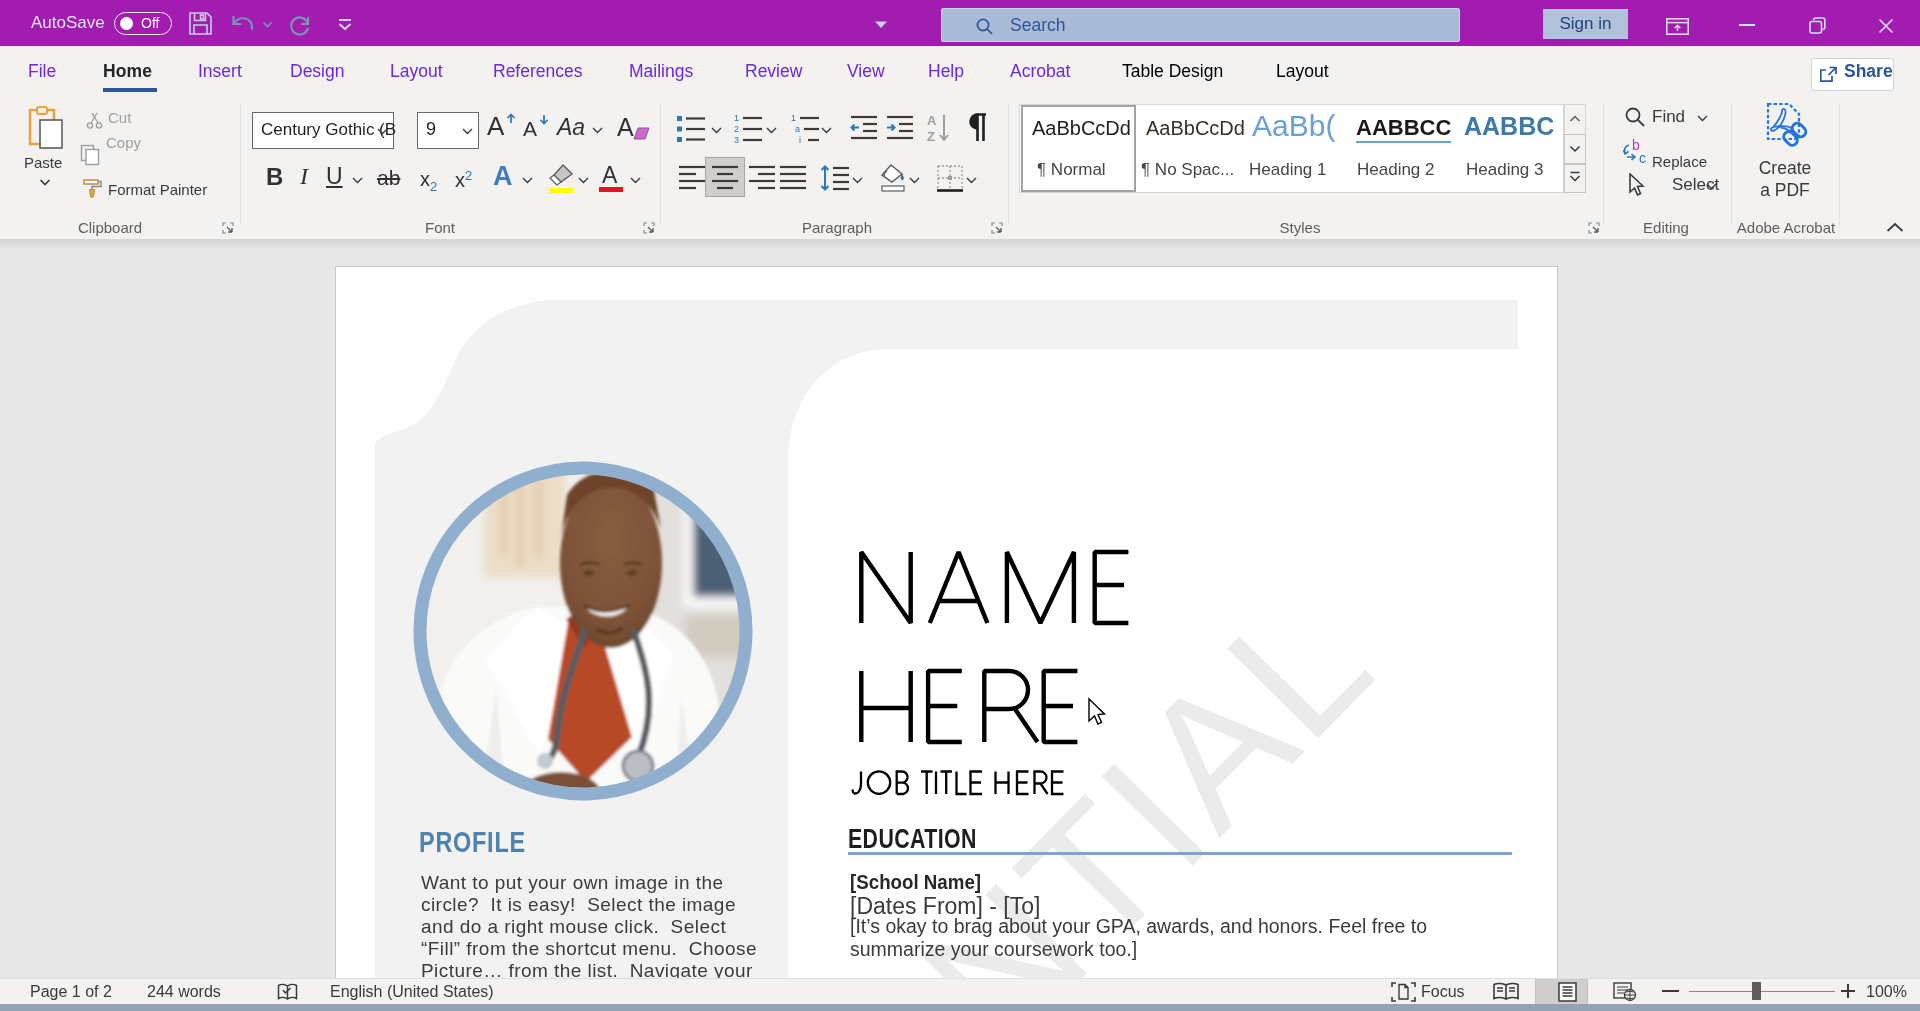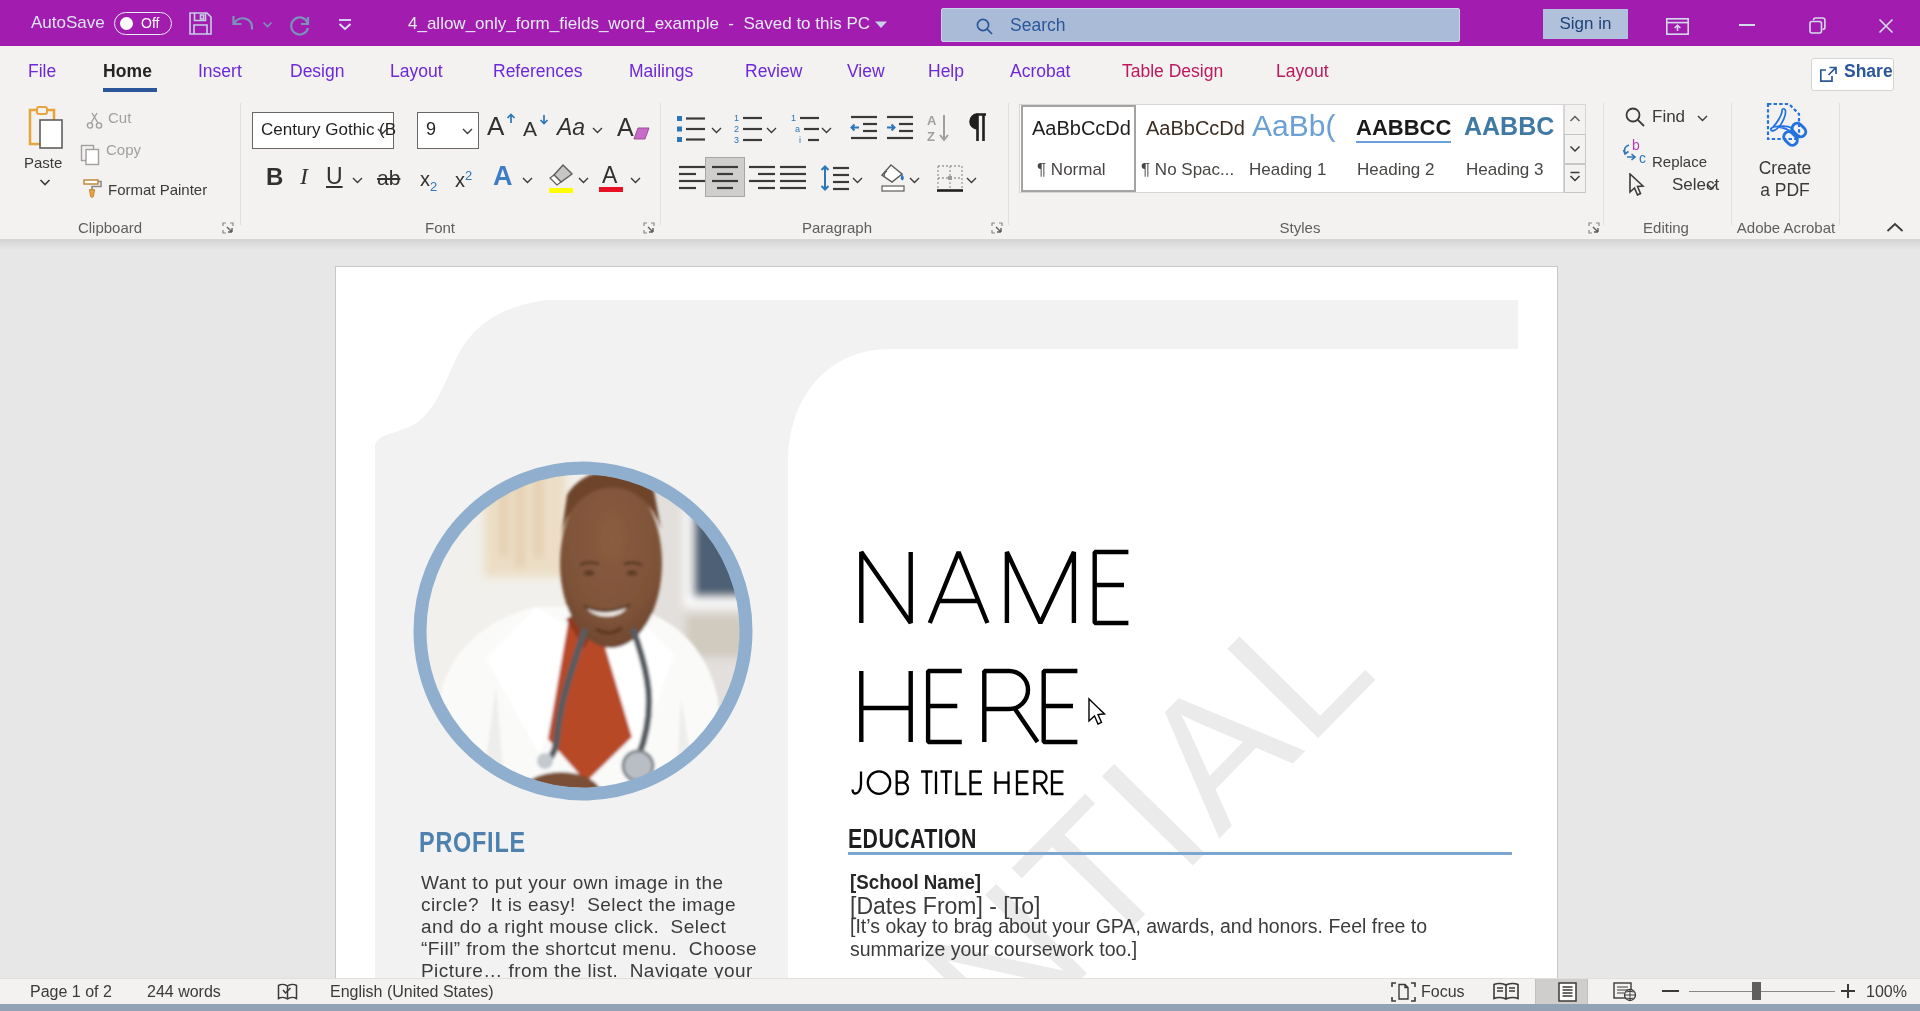--- a/index.html
+++ b/index.html
@@ -7,21 +7,21 @@
 body { position:relative; background:#e7e7e7; }
 .abs { position:absolute; }
 
 
 #titlebar { position:absolute; left:0; top:0; width:1920px; height:55px; background:#a21caf; color:#d8e1f0; }
 #titlebar .txt { position:absolute; font-size:17px; white-space:nowrap; }
 
 
 #tabrow { position:absolute; left:0; top:46px; width:1920px; height:51px; background:#f3f2f1; }
 .tab { position:absolute; top:0; height:51px; line-height:51px; font-size:17.5px; color:#6d28d9; white-space:nowrap; }
-.tab.blue { color:#be185d; }
+.tab.blue { color:#000000; }
 
 
 #ribbon { position:absolute; left:0; top:97px; width:1920px; height:143px; background:#f3f2f1; border-bottom:1px solid #d8d6d4; }
 .vsep { position:absolute; top:6px; height:122px; width:1px; background:#e1dfdd; }
 .glabel { position:absolute; top:122px; font-size:15px; color:#605e5c; white-space:nowrap; transform:translateX(-50%); }
 .launcher { position:absolute; width:14px; height:14px; }
 .smalllabel { font-size:15px; color:#3b3a39; white-space:nowrap; }
 .graylabel { font-size:15px; color:#a19f9d; white-space:nowrap; }
 
 
@@ -65,21 +65,20 @@
 
   <svg class="abs" style="left:287px; top:12px;" width="26" height="26" viewBox="0 0 26 26">
     <path d="M21 5 v7 h-7" fill="none" stroke="#7b93ba" stroke-width="2.2"></path>
     <path d="M20.5 10.5 A 8.5 8.5 0 1 0 21 16" fill="none" stroke="#7b93ba" stroke-width="2.2"></path>
   </svg>
 
   <svg class="abs" style="left:337px; top:19px;" width="16" height="12" viewBox="0 0 16 12">
     <path d="M2 1 h12" stroke="#dbe4f2" stroke-width="1.8"></path>
     <path d="M2.5 5 L8 10 L13.5 5" fill="none" stroke="#dbe4f2" stroke-width="1.8"></path>
   </svg>
-  <div class="txt" style="left:408px; top:14px; color:#e4ebf5; font-size:17px;">4_allow_only_form_fields_word_example&nbsp;&nbsp;-&nbsp;&nbsp;Saved to this PC</div>
   <svg class="abs" style="left:874px; top:20px;" width="14" height="9" viewBox="0 0 14 9">
       <path d="M1 1.5 L13 1.5 L7 8 Z" fill="#c6d3e8"></path>
     </svg>
 
   <div style="position:absolute; left:941px; top:8px; width:519px; height:34px; background:#a9bbd6; border:1px solid #c9d4e6; border-radius:2px;">
     <svg class="abs" style="left:33px; top:8px;" width="19" height="19" viewBox="0 0 19 19">
       <circle cx="8" cy="8" r="5.6" fill="none" stroke="#2b579a" stroke-width="1.7"></circle>
       <path d="M12.2 12.2 L17 17" stroke="#2b579a" stroke-width="1.7"></path>
     </svg>
     <div style="position:absolute; left:68px; top:6px; font-size:17.5px; color:#2b579a;">Search</div>
@@ -145,21 +144,21 @@
       <circle cx="4" cy="13.5" r="2.6"></circle>
         <circle cx="13" cy="13.5" r="2.6"></circle>
     </g>
   </svg>
   <div class="abs graylabel" style="left:108px; top:12px;">Cut</div>
 
   <svg class="abs" style="left:80px; top:47px;" width="20" height="22" viewBox="0 0 20 22">
     <rect x="1.5" y="1.5" width="12" height="15" fill="#f3f2f1" stroke="#a19f9d" stroke-width="1.4"></rect>
     <rect x="6" y="5.5" width="12.5" height="15" fill="#ffffff" stroke="#a19f9d" stroke-width="1.4"></rect>
   </svg>
-  <div class="abs graylabel" style="left:106px; top:44px;">Copy</div>
+  <div class="abs graylabel" style="left:106px; top:37px;">Copy</div>
 
   <svg class="abs" style="left:82px; top:81px;" width="21" height="20" viewBox="0 0 21 20">
     <path d="M2 2 h14 v4 h-14 z" fill="#fffefc" stroke="#c08a3e" stroke-width="1.5"></path>
     <path d="M16 3.5 h3 v5 h-9 v3" fill="none" stroke="#8a8886" stroke-width="1.5"></path>
     <path d="M7.5 11.5 h5 l-1 7 q-1.5 1.8 -3 0 z" fill="#e8a33d" stroke="#c08a3e" stroke-width="1"></path>
   </svg>
   <div class="abs smalllabel" style="left:108px; top:84px;">Format Painter</div>
   <div class="glabel" style="left:110px;">Clipboard</div>
   <svg class="abs launcher" style="left:221px; top:124px;" viewBox="0 0 14 14">
     <path d="M2 5 v-3 h3 M9 2 h3 v3 M2 9 v3 h3" fill="none" stroke="#888" stroke-width="1.2"></path>

